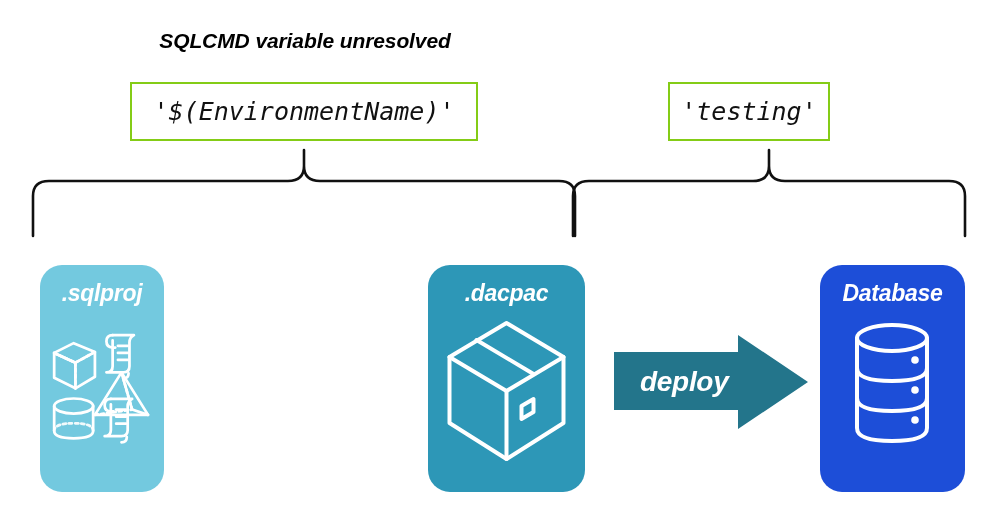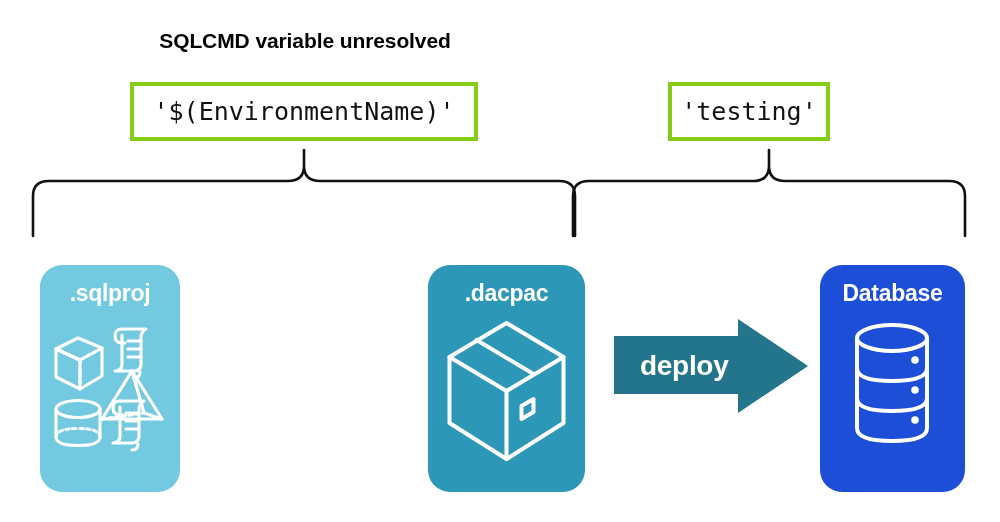--- a/index.html
+++ b/index.html
@@ -13,41 +13,42 @@
     position: relative;
     overflow: hidden;
     font-family: "Liberation Sans", sans-serif;
     -webkit-font-smoothing: antialiased;
   }
   #stage {
     position: absolute;
     left: 0; top: 0;
     width: 1000px;
     height: 522px;
+    font-style: italic;
   }
 
   
   .section-title {
     position: absolute;
     font-family: "Liberation Sans", sans-serif;
     font-weight: bold;
     font-size: 21px;
     color: #000000;
     letter-spacing: -0.1px;
     white-space: nowrap;
     text-align: center;
   }
   #title-left  { left: 35px;  top: 29px; width: 540px; }
   #title-right { left: 575px; top: 29px; width: 390px; }
 
   
   .code-box {
     position: absolute;
     box-sizing: border-box;
-    border: 4px solid #84cc16;
+    border: 2px solid #84cc16;
     background: #ffffff;
     display: flex;
     align-items: center;
     justify-content: center;
     font-family: "DejaVu Sans Mono", monospace;
     font-size: 25px;
     color: #111111;
     letter-spacing: 0px;
     white-space: nowrap;
   }
@@ -81,28 +82,28 @@
     letter-spacing: -0.3px;
     white-space: nowrap;
   }
   .stage-box .box-art {
     position: absolute;
     left: 0;
     top: 48px;
     width: 100%;
   }
 
-  #box-sqlproj  { left: 40px;  top: 265px; width: 140px; height: 227px; background: #73C9DF; }
+  #box-sqlproj  { left: 40px;  top: 265px; width: 124px; height: 227px; background: #73C9DF; }
   #box-dacpac   { left: 428px; top: 265px; width: 157px; height: 227px; background: #2D97B7; }
   #box-database { left: 820px; top: 265px; width: 145px; height: 227px; background: #1d4ed8; }
 
   
   .arrow-wrap { position: absolute; }
   #arrow-build  { left: 207px; top: 332px; width: 196px; height: 100px; }
-  #arrow-deploy { left: 614px; top: 316px; width: 196px; height: 100px; }
+  #arrow-deploy { left: 614px; top: 332px; width: 196px; height: 100px; }
   .arrow-label {
     position: absolute;
     top: 50%;
     transform: translateY(-50%);
     left: 26px;
     font-family: "Liberation Sans", sans-serif;
     font-weight: bold;
     font-size: 28px;
     color: #ffffff;
     letter-spacing: -0.3px;

